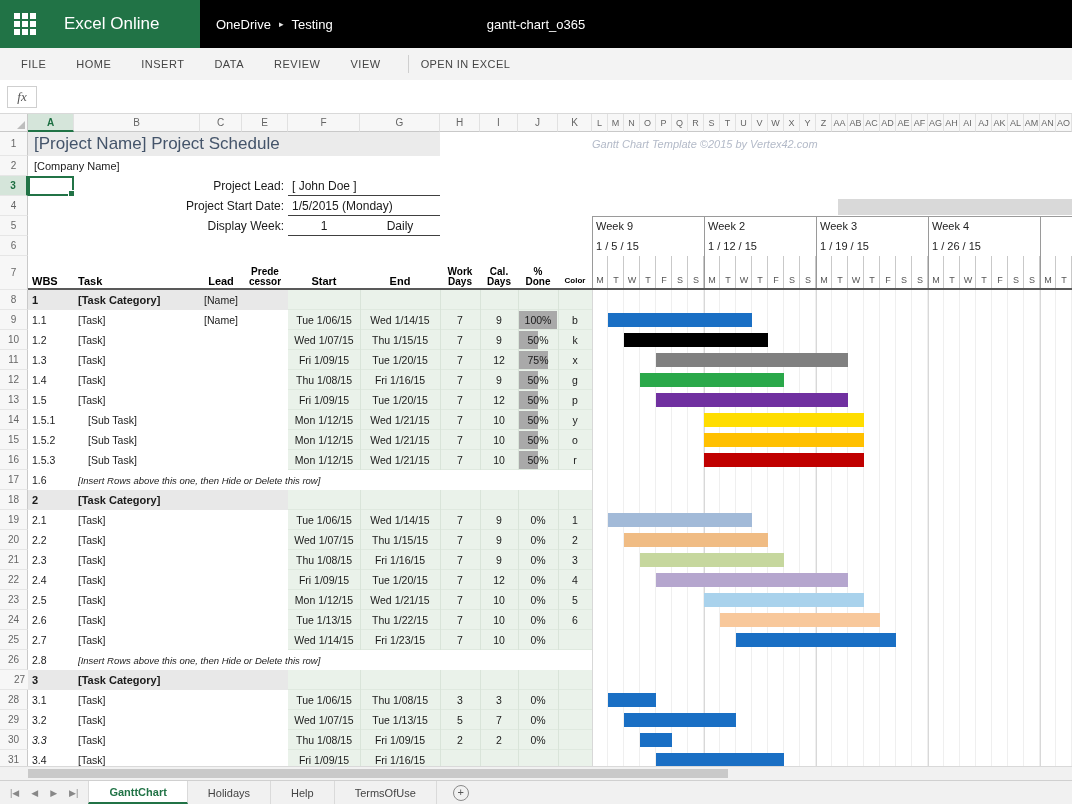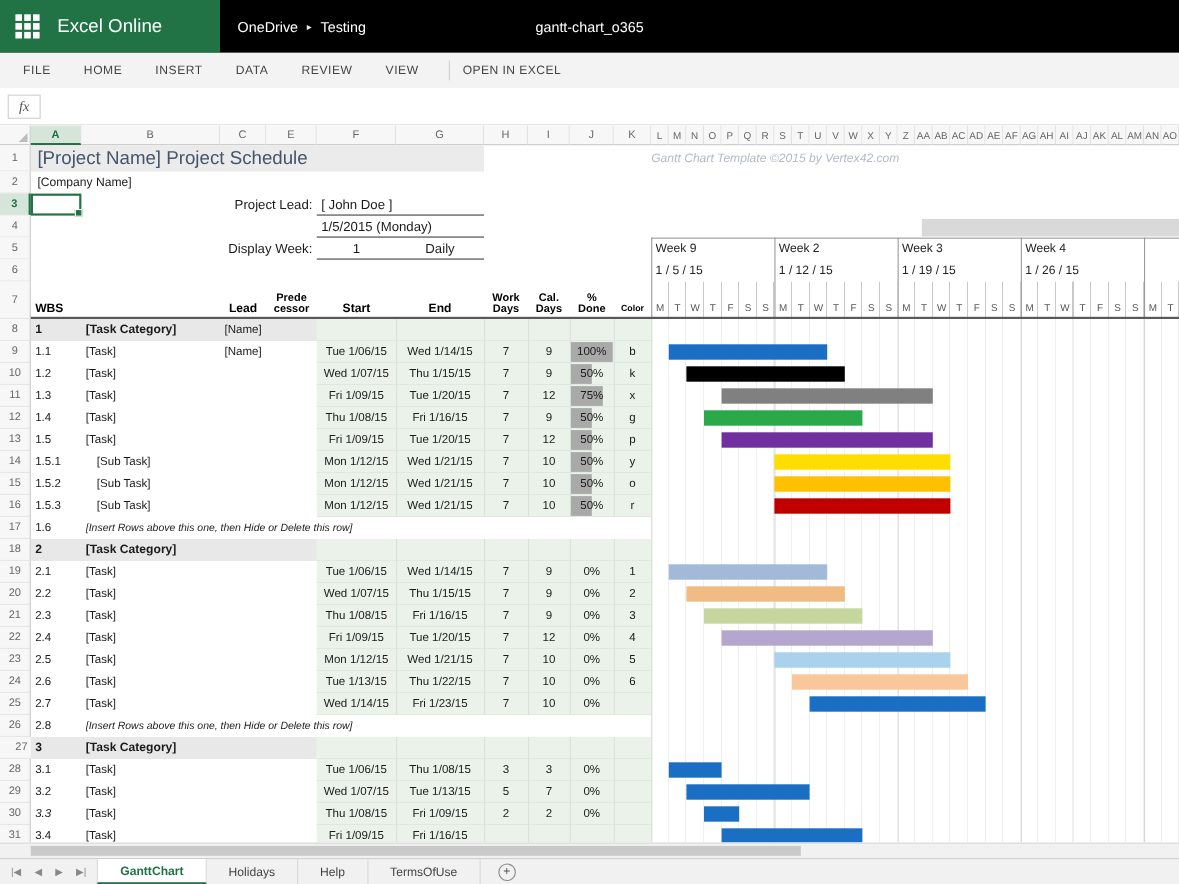--- a/index.html
+++ b/index.html
@@ -3,21 +3,21 @@
 <meta charset="utf-8">
 <style>
 *{box-sizing:border-box;margin:0;padding:0}
 html,body{width:1072px;height:804px;overflow:hidden;background:#fff;
   font-family:"Liberation Sans","DejaVu Sans",sans-serif}
 .screen{position:relative;width:1072px;height:804px;overflow:hidden;background:#fff}
 .abs{position:absolute}
 
 
 .topbar{position:absolute;left:0;top:0;width:1072px;height:48px;background:#000;display:flex;align-items:center}
-.brand{width:200px;height:48px;background:#217346;display:flex;align-items:center;gap:16px;padding-left:14px;flex:none}
+.brand{width:200px;height:48px;background:#217346;display:flex;align-items:center;gap:28px;padding-left:14px;flex:none}
 .waffle{width:22px;height:22px;display:grid;grid-template-columns:repeat(3,6px);grid-template-rows:repeat(3,6px);gap:2px}
 .waffle i{background:#fff;display:block}
 .brandname{color:#fff;font-size:17px;white-space:nowrap}
 .crumbs{color:#fff;font-size:13px;margin-left:16px;display:flex;gap:8px;align-items:center}
 .crumb-sep{font-size:9px;color:#e8e8e8}
 .doctitle{position:absolute;left:50%;top:0;height:48px;transform:translateX(-50%);display:flex;align-items:center;color:#fff;font-size:13px}
 
 
 .menubar{position:absolute;top:48px;left:0;width:1072px;height:32px;background:#f3f3f3;display:flex;align-items:center;font-size:11px;color:#444;padding-left:6px}
 .menu-item{padding:0 15px;letter-spacing:.5px;cursor:default}
@@ -225,20 +225,21 @@
       <div class="abs vlineB" style="left: 1040px; top: 176px; width: 1px; height: 476px;"></div>
       <div class="abs dayticks" style="left: 592px; top: 142px; width: 480px; height: 34px;"></div>
       <div class="abs daylines" style="left: 592px; top: 176px; width: 480px; height: 476px;"></div>
       <div class="abs hline2" style="left: 28px; top: 174px; width: 1044px; height: 2px;"></div>
       <div class="abs cell title" style="left: 34px; top: 18px; width: 404px; height: 24px;">[Project Name] Project Schedule</div>
       <div class="abs cell watermark" style="left: 592px; top: 20px; width: 330px; height: 20px;">Gantt Chart Template ©2015 by Vertex42.com</div>
       <div class="abs cell c-right lbl" style="left: 100px; top: 62px; width: 184px; height: 20px;">Project Lead:</div>
       <div class="abs cell" style="left: 34px; top: 42px; width: 220px; height: 20px;">[Company Name]</div>
       <div class="abs cell val" style="left: 292px; top: 62px; width: 150px; height: 20px;">[ John Doe ]</div>
       <div class="abs uline" style="left: 288px; top: 81px; width: 152px; height: 1px;"></div>
+      <div class="abs cell c-right lbl" style="left: 100px; top: 82px; width: 184px; height: 20px;">Project Start Date:</div>
       <div class="abs cell val" style="left: 292px; top: 82px; width: 150px; height: 20px;">1/5/2015 (Monday)</div>
       <div class="abs uline" style="left: 288px; top: 101px; width: 152px; height: 1px;"></div>
       <div class="abs cell c-right lbl" style="left: 100px; top: 102px; width: 184px; height: 20px;">Display Week:</div>
       <div class="abs cell c-center val" style="left: 288px; top: 102px; width: 72px; height: 20px;">1</div>
       <div class="abs cell c-center val" style="left: 360px; top: 102px; width: 80px; height: 20px;">Daily</div>
       <div class="abs uline" style="left: 288px; top: 121px; width: 152px; height: 1px;"></div>
       <div class="abs selcell" style="left: 28px; top: 62px; width: 46px; height: 20px;"></div>
       <div class="abs cell weeklbl" style="left: 596px; top: 102px; width: 104px; height: 20px;">Week 9</div>
       <div class="abs cell weeklbl" style="left: 596px; top: 122px; width: 104px; height: 20px;">1 / 5 / 15</div>
       <div class="abs cell weeklbl" style="left: 708px; top: 102px; width: 104px; height: 20px;">Week 2</div>
@@ -271,20 +272,21 @@
       <div class="abs cell dayletter c-center" style="left: 928px; top: 156px; width: 16px; height: 20px;">M</div>
       <div class="abs cell dayletter c-center" style="left: 944px; top: 156px; width: 16px; height: 20px;">T</div>
       <div class="abs cell dayletter c-center" style="left: 960px; top: 156px; width: 16px; height: 20px;">W</div>
       <div class="abs cell dayletter c-center" style="left: 976px; top: 156px; width: 16px; height: 20px;">T</div>
       <div class="abs cell dayletter c-center" style="left: 992px; top: 156px; width: 16px; height: 20px;">F</div>
       <div class="abs cell dayletter c-center" style="left: 1008px; top: 156px; width: 16px; height: 20px;">S</div>
       <div class="abs cell dayletter c-center" style="left: 1024px; top: 156px; width: 16px; height: 20px;">S</div>
       <div class="abs cell dayletter c-center" style="left: 1040px; top: 156px; width: 16px; height: 20px;">M</div>
       <div class="abs cell dayletter c-center" style="left: 1056px; top: 156px; width: 16px; height: 20px;">T</div>
       <div class="abs hdr1" style="left: 32px; top: 142px; width: 42px; height: 34px;">WBS</div>
+      <div class="abs hdr1" style="left: 78px; top: 142px; width: 122px; height: 34px;">Task</div>
       <div class="abs hdr1 c-center" style="left: 200px; top: 142px; width: 42px; height: 34px;">Lead</div>
       <div class="abs hdr2 c-center" style="left: 242px; top: 142px; width: 46px; height: 34px;">Prede
 cessor</div>
       <div class="abs hdr1 c-center" style="left: 288px; top: 142px; width: 72px; height: 34px;">Start</div>
       <div class="abs hdr1 c-center" style="left: 360px; top: 142px; width: 80px; height: 34px;">End</div>
       <div class="abs hdr2 c-center" style="left: 440px; top: 142px; width: 40px; height: 34px;">Work
 Days</div>
       <div class="abs hdr2 c-center" style="left: 480px; top: 142px; width: 38px; height: 34px;">Cal.
 Days</div>
       <div class="abs hdr2 c-center" style="left: 518px; top: 142px; width: 40px; height: 34px;">%

